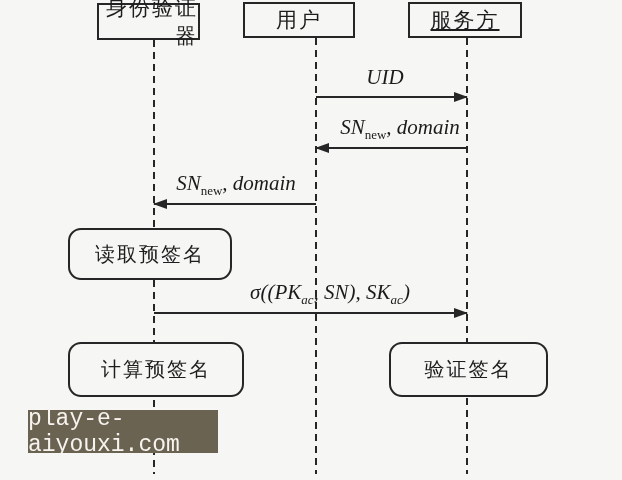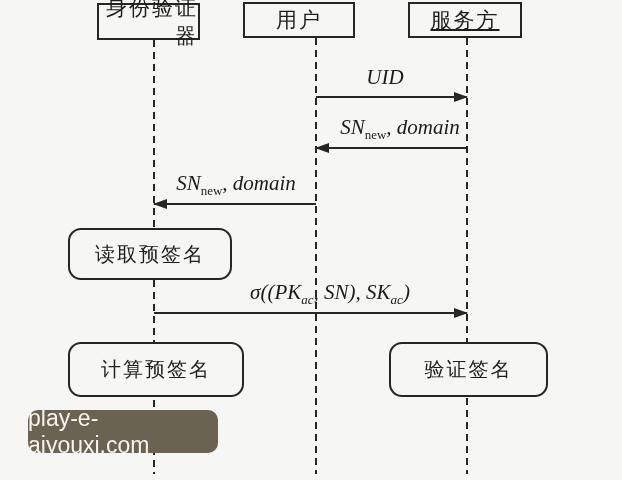--- a/index.html
+++ b/index.html
@@ -77,23 +77,23 @@
   }
   .sub-roman{font-style:normal;text-align:right;}
   .sub-italic{}
   .cjk-italic{font-style:italic;letter-spacing:0;}
   
   .watermark{
     position:absolute;
     left:28px;top:410px;
     width:190px;height:43px;
     background:var(--wm-bg);
-    border-radius:10px;
+    border-radius:0;
     display:flex;align-items:center;justify-content:center;
-    font-family:Liberation Sans, sans-serif;
+    font-family:Liberation Mono, monospace;
     font-size:23px;color:var(--wm-fg);
     z-index:5;
   }
 </style>
 </head>
 <body>
 
 <div class="canvas">
 
   <div class="lifeline" style="left:153px;top:40px;height:434px;"></div>

